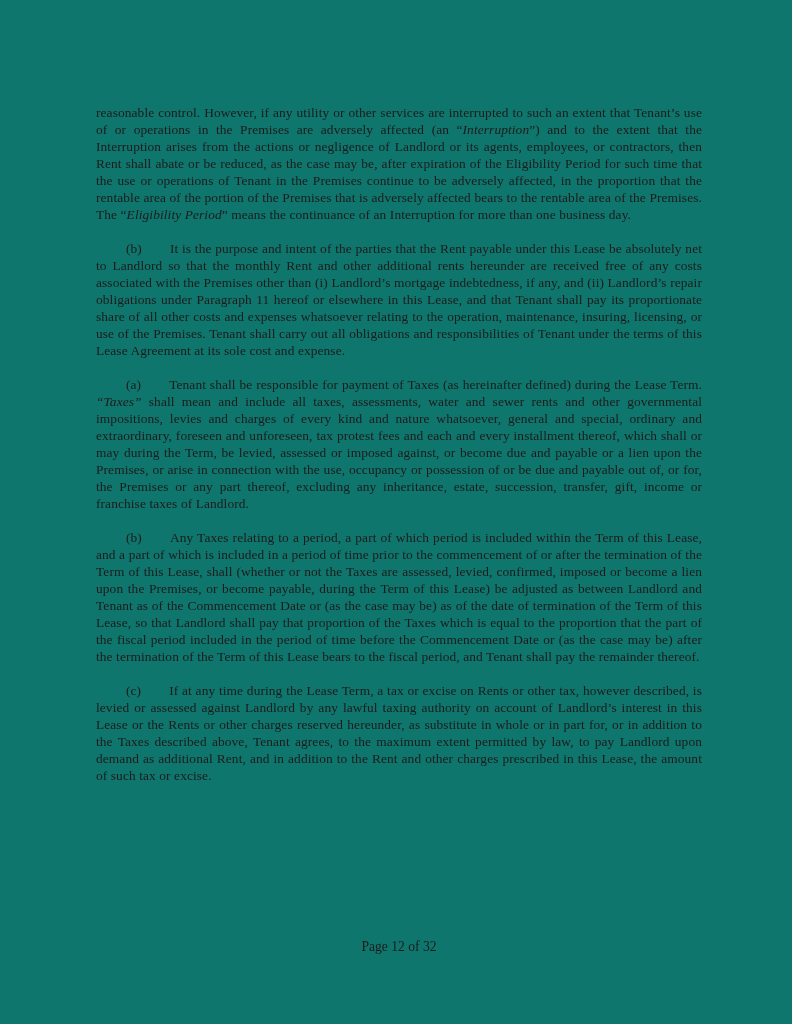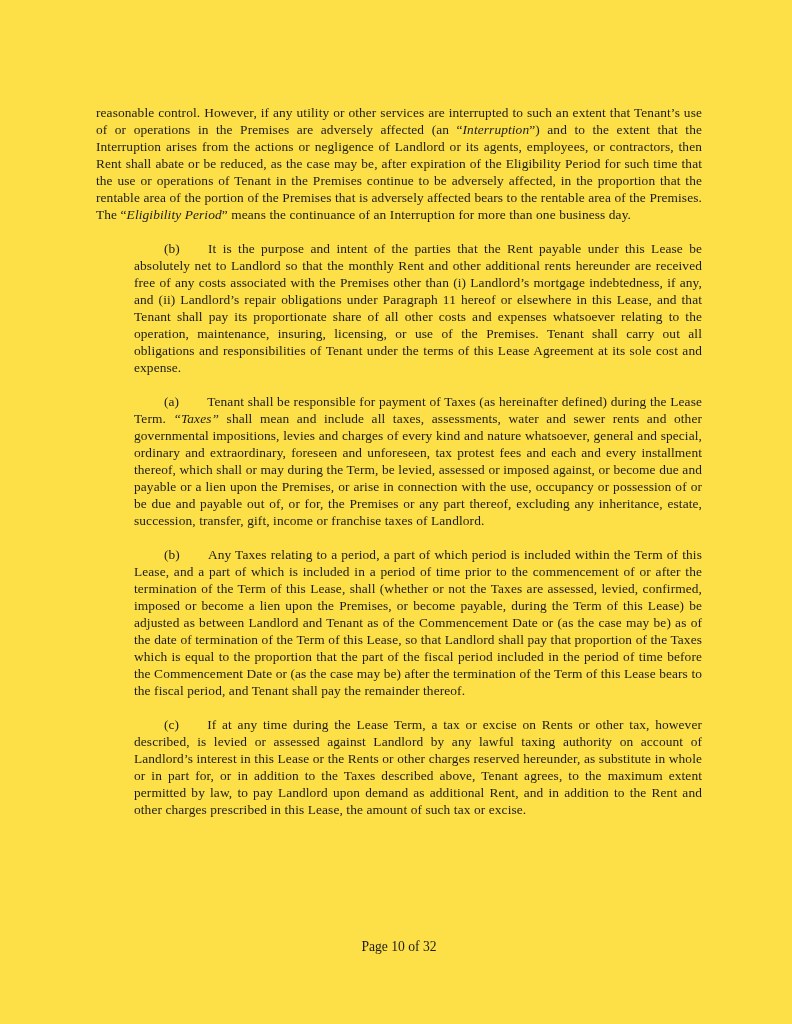--- a/index.html
+++ b/index.html
@@ -4,39 +4,39 @@
 <style>
   html, body {
     margin: 0;
     padding: 0;
     background: #ffffff;
   }
   .page {
     position: relative;
     width: 792px;
     height: 1024px;
-    background: #fde047;
+    background: #0f766e;
     font-family: "Liberation Serif", "DejaVu Serif", serif;
     color: #1b1b1b;
     overflow: hidden;
   }
   .content {
     position: absolute;
     top: 104px;
     left: 96px;
     width: 606px;
   }
   .para {
     margin: 0 0 17px 0;
     font-size: 13.4px;
     line-height: 17px;
     text-align: justify;
     letter-spacing: 0.1px;
   }
-  .para.indent { text-indent: 30px; margin-left: 38px; }
+  .para.indent { text-indent: 30px; }
   .para.heading {
     text-align: left;
     font-weight: bold;
   }
   .tab { display: inline-block; width: 28px; }
   .italic { font-style: italic; }
   .bold { font-weight: bold; }
   .footer {
     position: absolute;
     top: 938px;
@@ -51,14 +51,14 @@
 <body>
 
 <div class="page">
   <div class="content">
       <p class="para"><span class="">reasonable control. However, if any utility or other services are interrupted to such an extent that Tenant’s use of or operations in the Premises are adversely affected (an “</span><span class="italic ">Interruption</span><span class="">”) and to the extent that the Interruption arises from the actions or negligence of Landlord or its agents, employees, or contractors, then Rent shall abate or be reduced, as the case may be, after expiration of the Eligibility Period for such time that the use or operations of Tenant in the Premises continue to be adversely affected, in the proportion that the rentable area of the portion of the Premises that is adversely affected bears to the rentable area of the Premises. The “</span><span class="italic ">Eligibility Period</span><span class="">” means the continuance of an Interruption for more than one business day.</span></p>
       <p class="para indent"><span class="">(b)</span><span class="tab"></span><span class="">It is the purpose and intent of the parties that the Rent payable under this Lease be absolutely net to Landlord so that the monthly Rent and other additional rents hereunder are received free of any costs associated with the Premises other than (i) Landlord’s mortgage indebtedness, if any, and (ii) Landlord’s repair obligations under Paragraph 11 hereof or elsewhere in this Lease, and that Tenant shall pay its proportionate share of all other costs and expenses whatsoever relating to the operation, maintenance, insuring, licensing, or use of the Premises. Tenant shall carry out all obligations and responsibilities of Tenant under the terms of this Lease Agreement at its sole cost and expense.</span></p>
       <p class="para indent"><span class="">(a)</span><span class="tab"></span><span class="">Tenant shall be responsible for payment of Taxes (as hereinafter defined) during the Lease Term. </span><span class="italic ">“Taxes”</span><span class=""> shall mean and include all taxes, assessments, water and sewer rents and other governmental impositions, levies and charges of every kind and nature whatsoever, general and special, ordinary and extraordinary, foreseen and unforeseen, tax protest fees and each and every installment thereof, which shall or may during the Term, be levied, assessed or imposed against, or become due and payable or a lien upon the Premises, or arise in connection with the use, occupancy or possession of or be due and payable out of, or for, the Premises or any part thereof, excluding any inheritance, estate, succession, transfer, gift, income or franchise taxes of Landlord.</span></p>
       <p class="para indent"><span class="">(b)</span><span class="tab"></span><span class="">Any Taxes relating to a period, a part of which period is included within the Term of this Lease, and a part of which is included in a period of time prior to the commencement of or after the termination of the Term of this Lease, shall (whether or not the Taxes are assessed, levied, confirmed, imposed or become a lien upon the Premises, or become payable, during the Term of this Lease) be adjusted as between Landlord and Tenant as of the Commencement Date or (as the case may be) as of the date of termination of the Term of this Lease, so that Landlord shall pay that proportion of the Taxes which is equal to the proportion that the part of the fiscal period included in the period of time before the Commencement Date or (as the case may be) after the termination of the Term of this Lease bears to the fiscal period, and Tenant shall pay the remainder thereof.</span></p>
       <p class="para indent"><span class="">(c)</span><span class="tab"></span><span class="">If at any time during the Lease Term, a tax or excise on Rents or other tax, however described, is levied or assessed against Landlord by any lawful taxing authority on account of Landlord’s interest in this Lease or the Rents or other charges reserved hereunder, as substitute in whole or in part for, or in addition to the Taxes described above, Tenant agrees, to the maximum extent permitted by law, to pay Landlord upon demand as additional Rent, and in addition to the Rent and other charges prescribed in this Lease, the amount of such tax or excise.</span></p>
     </div>
-  <div class="footer">Page 10 of 32</div>
+  <div class="footer">Page 12 of 32</div>
 </div>
 
 </body></html>

